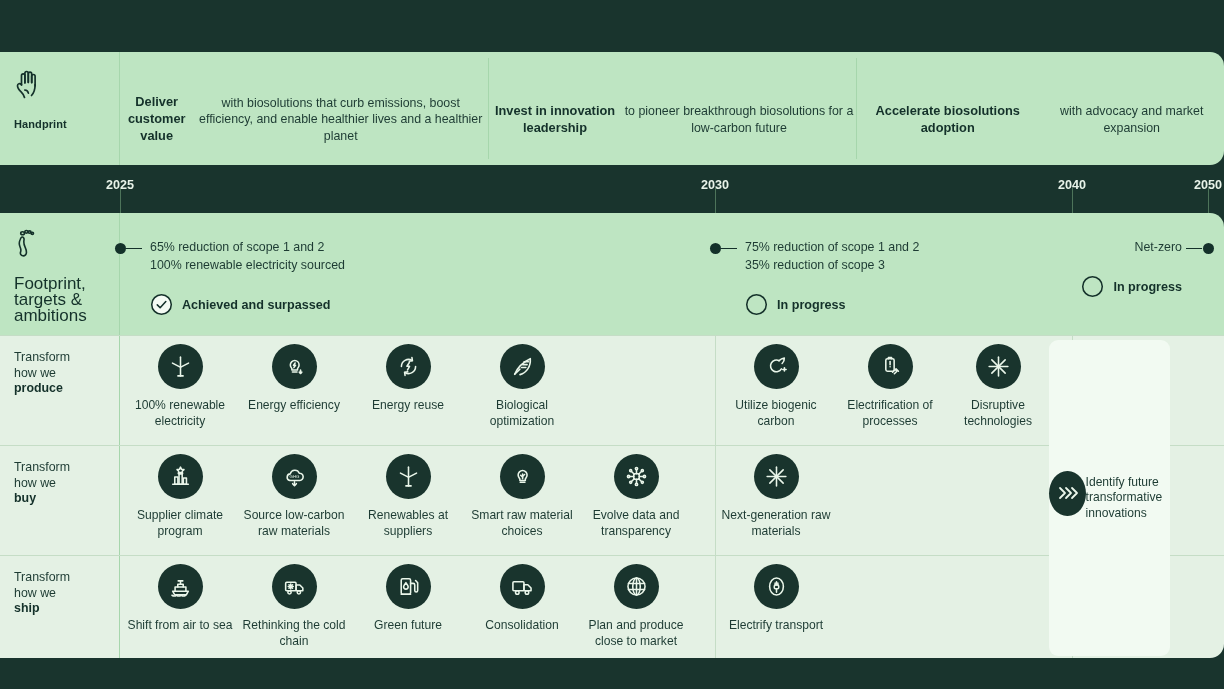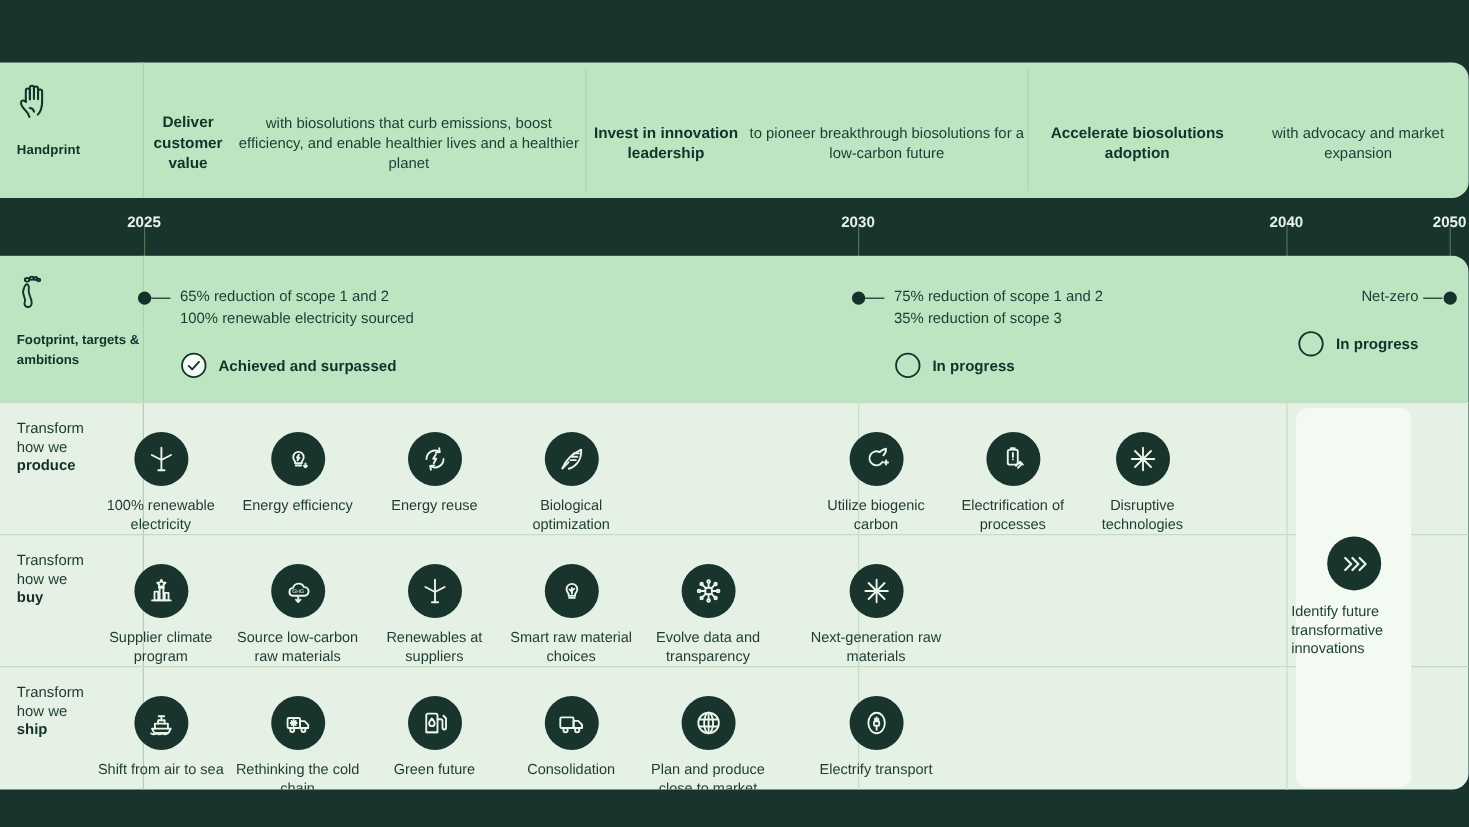--- a/index.html
+++ b/index.html
@@ -59,54 +59,54 @@
     border-radius: 0 14px 14px 0;
     overflow:hidden;
   }
   .row { display:flex; width:1224px; position:relative; }
   .row-label {
     flex: 0 0 120px; width:120px; padding: 14px 0 0 14px;
     border-right:1px solid #a6d6ac; font-size:12.4px; color:#1d3b33; line-height:15.5px;
   }
   .row-label b { font-weight:700; color:#14312a; }
   .row-label .fp-icon { display:block; margin-bottom:10px; }
-  .row-label .fp-text { font-size:11px; font-weight:700; color:#14312a; line-height:16px;}
+  .row-label .fp-text { font-size:17px; font-weight:400; color:#14312a; line-height:16px;}
 
   
   .row-targets { height: 122px; background:#bee5c2; }
   .row-targets .row-label { border-right:1px solid #a6d6ac; }
   .tg-area { flex:1; position:relative; }
   .tgt {
     position:absolute; top:25px;
   }
   .tgt .lines { font-size:12.4px; color:#1d3b33; line-height:18px; white-space:nowrap;}
   .tgt .status { display:flex; align-items:center; gap:9px; margin-top:19px; }
   .tgt .status .slabel { font-size:12.6px; font-weight:700; color:#14312a; white-space:nowrap;}
   .dot { width:11px; height:11px; border-radius:50%; background:#14312a; position:absolute; top:30px;}
   .stub { position:absolute; top:35px; height:1px; width:16px; background:#14312a; }
 
   
   .row-tr { background:#e4f1e4; border-top:1px solid #c5ddc6; }
   .row-tr.h1 { height: 110px; }
   .tr-area { flex:1; position:relative; }
   .cell {
-    position:absolute; top:24px; width:114px; text-align:center;
-    display:flex; flex-direction:column; align-items:center;
+    position:absolute; top:8px; width:114px; text-align:center;
+    display:flex; flex-direction:column; align-items:center;margin-left:46px;
   }
   .cicon {
     width:45px; height:45px; border-radius:50%; background:#19342d;
     display:flex; align-items:center; justify-content:center; margin-bottom:9px;
   }
   .clabel { font-size:12.1px; color:#1d3b33; line-height:15.5px; }
 
   
   .future-card {
-    position:absolute; left:1080px; top:340px; width:96px; height:316px;
+    position:absolute; left:1049px; top:340px; width:121px; height:316px;
     background:#f2faf2; border-radius:9px;
-    display:flex; flex-direction:column; align-items:center; justify-content:center;
+    display:flex; flex-direction:row; align-items:center; justify-content:center;
     z-index: 5;
   }
   .future-card .cicon { margin-bottom:10px; }
   .future-card .clabel { width:104px; }
 
   
   .colsep { position:absolute; top:0; bottom:0; width:1px; background:#c5ddc6; }
 </style>
 </head>
 <body>

